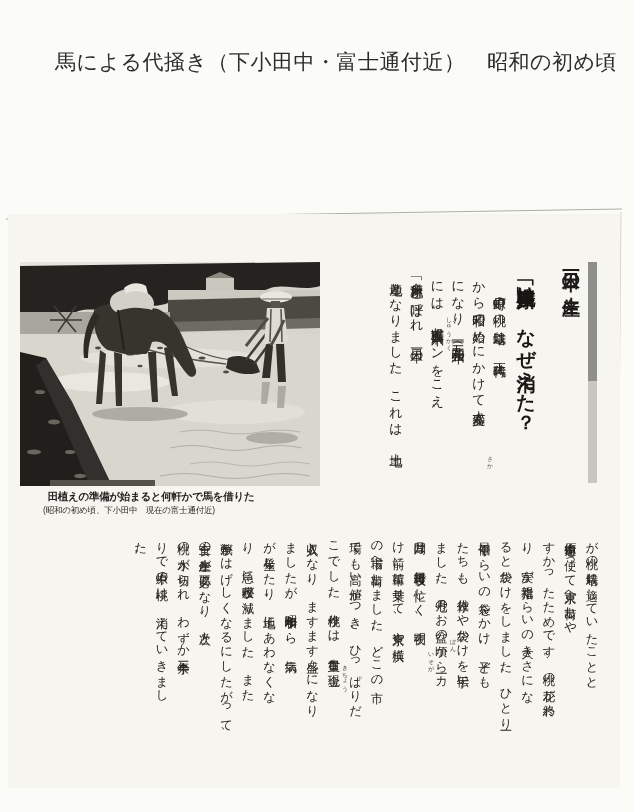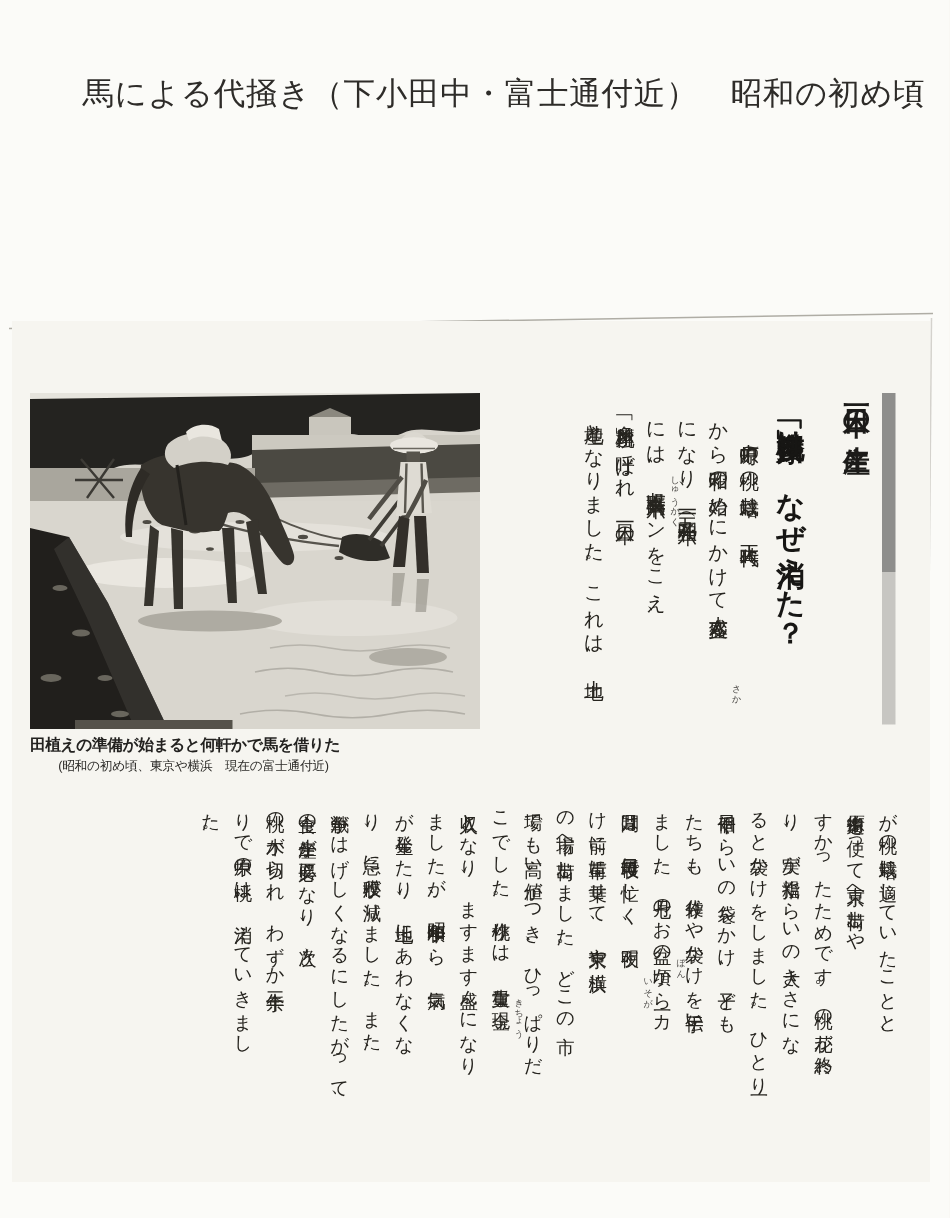--- a/index.html
+++ b/index.html
@@ -6,21 +6,21 @@
   body{width:633px;height:812px;background:#fbfbf8;position:relative;overflow:hidden;
        font-family:"Liberation Serif","DejaVu Serif",serif;color:#2b2927;}
   .page{position:absolute;inset:0;}
   .doc-title{position:absolute;left:55px;top:48px;font-size:21px;letter-spacing:0.5px;
              color:#2e2c29;white-space:nowrap;}
   .doc-subtitle{position:absolute;left:84px;top:136px;font-size:16px;letter-spacing:0.3px;
              color:#2e2c29;white-space:nowrap;}
   .edges{position:absolute;left:0;top:0;width:633px;height:812px;pointer-events:none;}
   .clipping{position:absolute;left:8px;top:214px;width:612px;height:574px;background:#f6f5f0;}
   .photo{position:absolute;left:12px;top:48px;width:300px;height:224px;display:block;}
-  .cap1{position:absolute;left:12px;top:276px;width:262px;text-align:left;
+  .cap1{position:absolute;left:12px;top:276px;width:262px;text-align:center;
         font-family:Liberation Mono, monospace;font-weight:bold;
         font-size:10.5px;letter-spacing:-0.3px;color:#232220;white-space:nowrap;}
   .cap2{position:absolute;left:12px;top:291px;width:218px;text-align:center;
         font-family:"Liberation Sans","DejaVu Sans",sans-serif;
         font-size:8.5px;letter-spacing:-0.2px;color:#2b2a27;white-space:nowrap;}
   .bar{position:absolute;left:580px;top:48px;width:9px;height:221px;
        background:linear-gradient(#8e8e8c 0 54%,#c7c6c2 54% 100%);}
   .vtext{writing-mode:vertical-rl;text-orientation:mixed;position:absolute;
          font-family:"Liberation Serif","DejaVu Serif",serif;}
   .kicker{left:551px;top:44px;height:140px;font-size:18px;font-weight:bold;
@@ -124,21 +124,21 @@
         <path d="M248,56 C240,66 232,76 226,84" stroke="#504d46" stroke-width="3" fill="none"></path>
         <path d="M264,58 C258,72 252,82 246,92" stroke="#504d46" stroke-width="3" fill="none"></path>
         <path d="M246,82 L242,116 L250,116 L253,84 Z" fill="#332f2a"></path>
         <path d="M256,82 L258,120 L266,120 L264,82 Z" fill="#332f2a"></path>
         <path d="M242,120 L250,120 L247,142 L241,142 Z" fill="#8f8c84" opacity="0.6"></path>
         <path d="M258,124 L266,124 L264,146 L257,146 Z" fill="#8f8c84" opacity="0.6"></path>
       </g>
     </svg>
 
     <div class="cap1">田植えの準備が始まると何軒かで馬を借りた</div>
-    <div class="cap2">(昭和の初め頃、東京や横浜　現在の富士通付近)</div>
+    <div class="cap2">(昭和の初め頃、下小田中　現在の富士通付近)</div>
 
     <div class="bar"></div>
     <div class="kicker vtext">日本一の生産</div>
     <div class="headline vtext">「多摩川桃」は、なぜ消えた？</div>
 
     <div class="intro vtext">
         <p>　中原町の桃の栽培は、大正時代</p>
         <p>から昭和の始めにかけて大変盛ん</p>
         <p>になり、一九三一（昭和六）年</p>
         <p>には、収穫高六百六十トンをこえ、</p>

